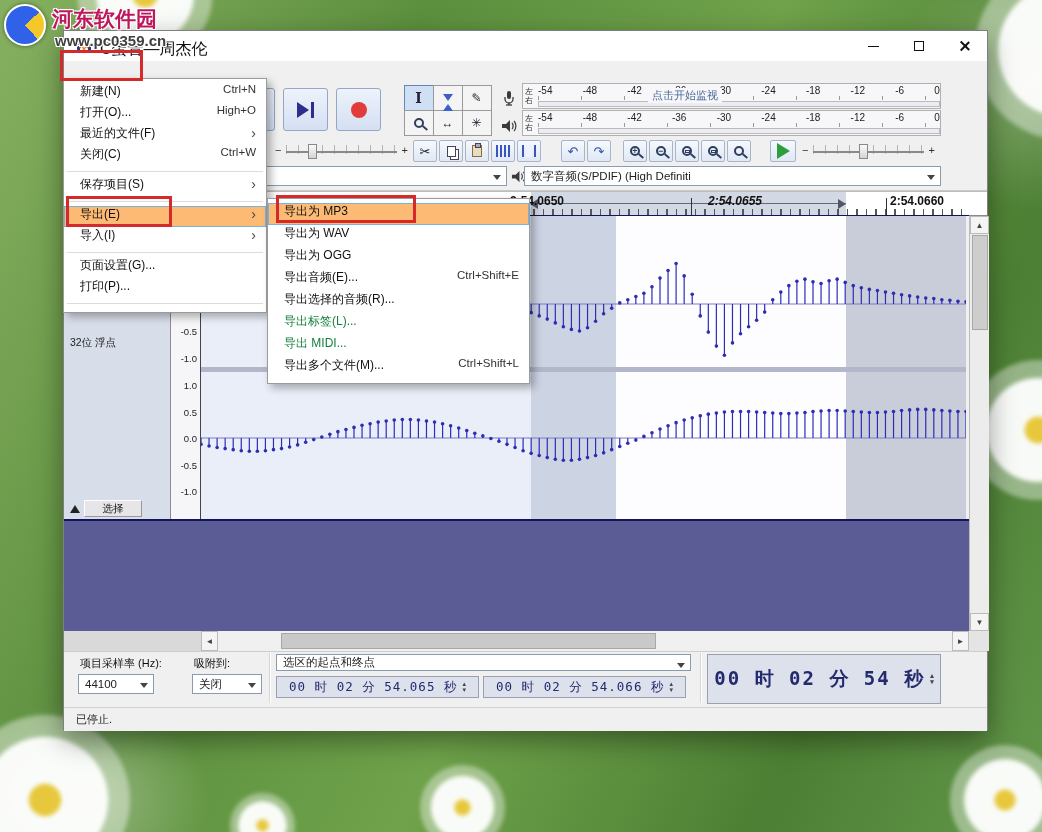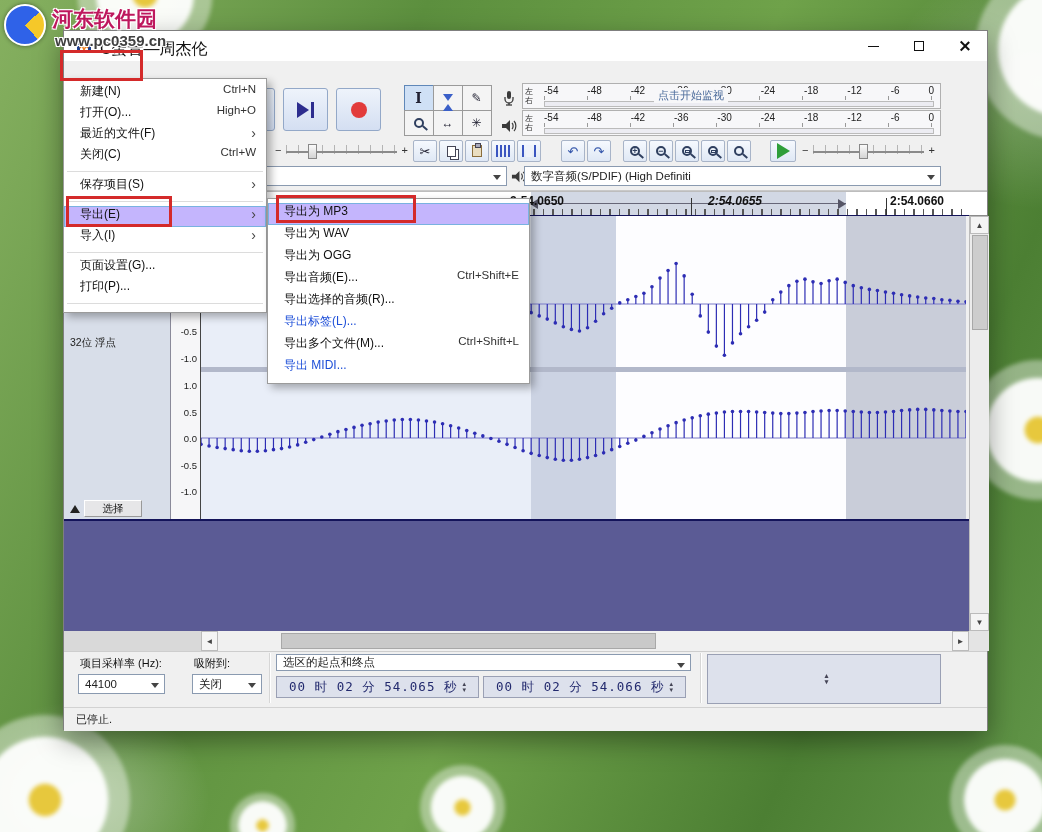--- a/index.html
+++ b/index.html
@@ -48,21 +48,21 @@
   .env{width:0;height:0;border-left:5px solid transparent;border-right:5px solid transparent;border-top:7px solid #3a5fc8;position:relative}
   .env::after{content:"";position:absolute;left:-5px;top:3px;border-left:5px solid transparent;border-right:5px solid transparent;border-bottom:7px solid #3a5fc8}
   .mg{position:relative;width:10px;height:10px;border:2px solid #2f3f5f;border-radius:50%;display:flex;align-items:center;justify-content:center;font-size:9px;font-weight:bold;color:#2f3f5f;line-height:1}
   .mg::after{content:"";position:absolute;width:6px;height:2px;background:#2f3f5f;right:-6px;bottom:-3px;transform:rotate(40deg)}
   .mg .inrect{width:5px;height:3px;border:1px solid #2f3f5f}
 
   .minibtn{position:absolute;width:18px;height:18px;display:flex;align-items:center;justify-content:center}
 
   .meter{position:absolute;left:458px;width:419px;height:26px;border:1px solid #b0b0b0;background:#f7f7f9;display:flex}
   .m-labels{width:15px;display:flex;flex-direction:column;justify-content:center;font-size:8px;line-height:9px;color:#333;padding-left:2px}
-  .m-scale{position:relative;flex:1;margin:0 6px;overflow:hidden}
+  .m-scale{position:relative;flex:1;margin:0 0;overflow:hidden}
   .m-nums{display:flex;justify-content:space-between;font-size:10px;color:#222;padding-top:1px}
   .m-ticks{height:4px;background:repeating-linear-gradient(90deg,#999 0 1px,transparent 1px 43px)}
   .m-bar{height:6px;border:1px solid #bbb;background:#ececf2;margin-top:1px}
   .monitor{position:absolute;left:110px;top:4px;font-size:11px;color:#4a6a9a;background:#f7f7f9;padding:0 4px;white-space:nowrap}
 
   .ebtn{position:absolute;top:109px;width:24px;height:22px;border:1px solid #a8b4c8;background:linear-gradient(#f6f9fe,#dfe8f5);border-radius:2px;display:flex;align-items:center;justify-content:center;font-size:13px;color:#223}
   .ic-copy{width:9px;height:11px;border:1px solid #445;background:#fff;box-shadow:3px 3px 0 -1px #fff,3px 3px 0 0 #445}
   .ic-paste{position:relative;width:10px;height:12px;border:1px solid #8a6d3b;background:#e9ddc0}
   .ic-paste::before{content:"";position:absolute;top:-3px;left:2px;width:4px;height:3px;background:#aab;border:1px solid #445}
   .ic-trim{width:14px;height:12px;background:repeating-linear-gradient(90deg,#3a55c0 0 2px,transparent 2px 4px)}
@@ -119,22 +119,22 @@
   .statusbar{position:absolute;left:0;top:676px;width:100%;height:24px;background:#f0f0f0;border-top:1px solid #d2d2d2;display:flex;align-items:center;padding-left:12px;font-size:11px;color:#222}
 
   
   .menu{position:absolute;background:#fff;border:1px solid #9b9b9b;box-shadow:4px 4px 8px rgba(0,0,0,.3);padding:4px 0}
   #file-menu{left:63px;top:78px;width:204px;z-index:10}
   #export-menu{left:267px;top:198px;width:263px;z-index:11}
   .menu-item{height:21px;display:flex;align-items:flex-start;justify-content:space-between;padding:0 10px 0 16px;font-size:12px;color:#111;white-space:nowrap}
   #export-menu .menu-item{height:22px}
   .mi-extra{color:#333;font-size:11.5px}
   .mi-extra.arrow{font-size:14px;color:#444}
-  .menu-item.hl{background:#c4b5fd;box-shadow:inset 0 0 0 1px #79b2e0}
-  .menu-item.dis,.menu-item.dis .mi-extra{color:#1d4ed8}
+  .menu-item.hl{background:#fdba74;box-shadow:inset 0 0 0 1px #79b2e0}
+  .menu-item.dis,.menu-item.dis .mi-extra{color:#15803d}
   .menu-sep{height:1px;background:#dcdcdc;margin:4px 3px}
 
   .redbox{position:absolute;border:3px solid #d42a2a;z-index:20}
 
   .wm-logo{position:absolute;left:4px;top:4px;width:42px;height:42px;border-radius:50%;z-index:30;
     background:conic-gradient(from 210deg,#2f62e8 0 55%,#f5c829 55% 80%,#2f62e8 80%);border:2px solid #fff;box-shadow:0 0 4px rgba(0,0,0,.45)}
   .wm-name{position:absolute;left:52px;top:5px;font-size:21px;font-weight:bold;color:#be185d;z-index:30;
     text-shadow:1px 1px 0 #fff,-1px -1px 0 #fff,1px -1px 0 #fff,-1px 1px 0 #fff}
   .wm-url{position:absolute;left:55px;top:32px;font-size:15px;font-weight:bold;color:#404040;z-index:30;
     text-shadow:1px 1px 0 #fff,-1px -1px 0 #fff,1px -1px 0 #fff,-1px 1px 0 #fff}
@@ -811,21 +811,21 @@
       <span>◄</span>
     </div>
   <div class="hthumb"></div>
   <div class="sbtn" style="left:888px;top:600px;width:17px;height:20px">
       <span>►</span>
     </div>
   <div class="corner"></div>
 
   <div class="bottombar"></div>
   <span class="bb-label" style="left:16px;top:625px">项目采样率 (Hz):</span>
-  <div class="combo" style="left:14px;top:643px;width:87px">
+  <div class="combo" style="left:14px;top:643px;width:76px">
       <span>44100</span>
     </div>
   <span class="bb-label" style="left:130px;top:625px">吸附到:</span>
   <div class="combo" style="left:128px;top:643px;width:70px">
       <span>关闭</span>
     </div>
   <div class="bb-sep" style="left:205px"></div>
   <div class="combo" style="left:212px;top:623px;width:415px;height:17px">
       <span>选区的起点和终点</span>
     </div>
@@ -838,20 +838,21 @@
   </div>
   <div class="timefield" style="left:419px;top:645px;width:203px">
     <span>00 时 02 分 54.066 秒</span>
     <span class="spin">
         <i>▴</i>
         <i>▾</i>
       </span>
   </div>
   <div class="bb-sep" style="left:636px"></div>
   <div class="bigtime">
+    <span>00 时 02 分 54 秒</span>
     <span class="spin">
         <i>▴</i>
         <i>▾</i>
       </span>
   </div>
 
   <div class="statusbar">
     <span>已停止.</span>
   </div>
 </div>
@@ -917,28 +918,28 @@
       <span class="mi-extra">Ctrl+Shift+E</span>
     </div>
     <div class="menu-item">
       <span class="mi-label">导出选择的音频(R)...</span>
       <span class="mi-extra"></span>
     </div>
     <div class="menu-item dis">
       <span class="mi-label">导出标签(L)...</span>
       <span class="mi-extra"></span>
     </div>
-    <div class="menu-item">
-      <span class="mi-label">导出多个文件(M)...</span>
-      <span class="mi-extra">Ctrl+Shift+L</span>
-    </div>
     <div class="menu-item dis">
       <span class="mi-label">导出 MIDI...</span>
       <span class="mi-extra"></span>
     </div>
+    <div class="menu-item">
+      <span class="mi-label">导出多个文件(M)...</span>
+      <span class="mi-extra">Ctrl+Shift+L</span>
+    </div>
   </div>
 
 <div class="redbox" style="left:60px;top:50px;width:83px;height:31px"></div>
 <div class="redbox" style="left:66px;top:196px;width:106px;height:31px"></div>
 <div class="redbox" style="left:276px;top:195px;width:140px;height:28px"></div>
 
 <div class="wm-logo"></div>
 <span class="wm-name">河东软件园</span>
 <span class="wm-url">www.pc0359.cn</span>
 

